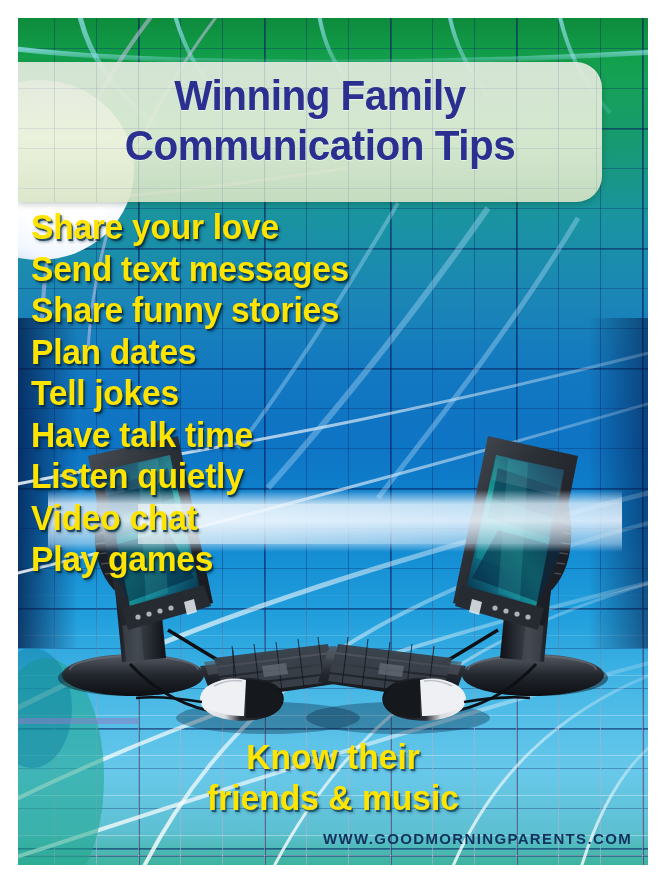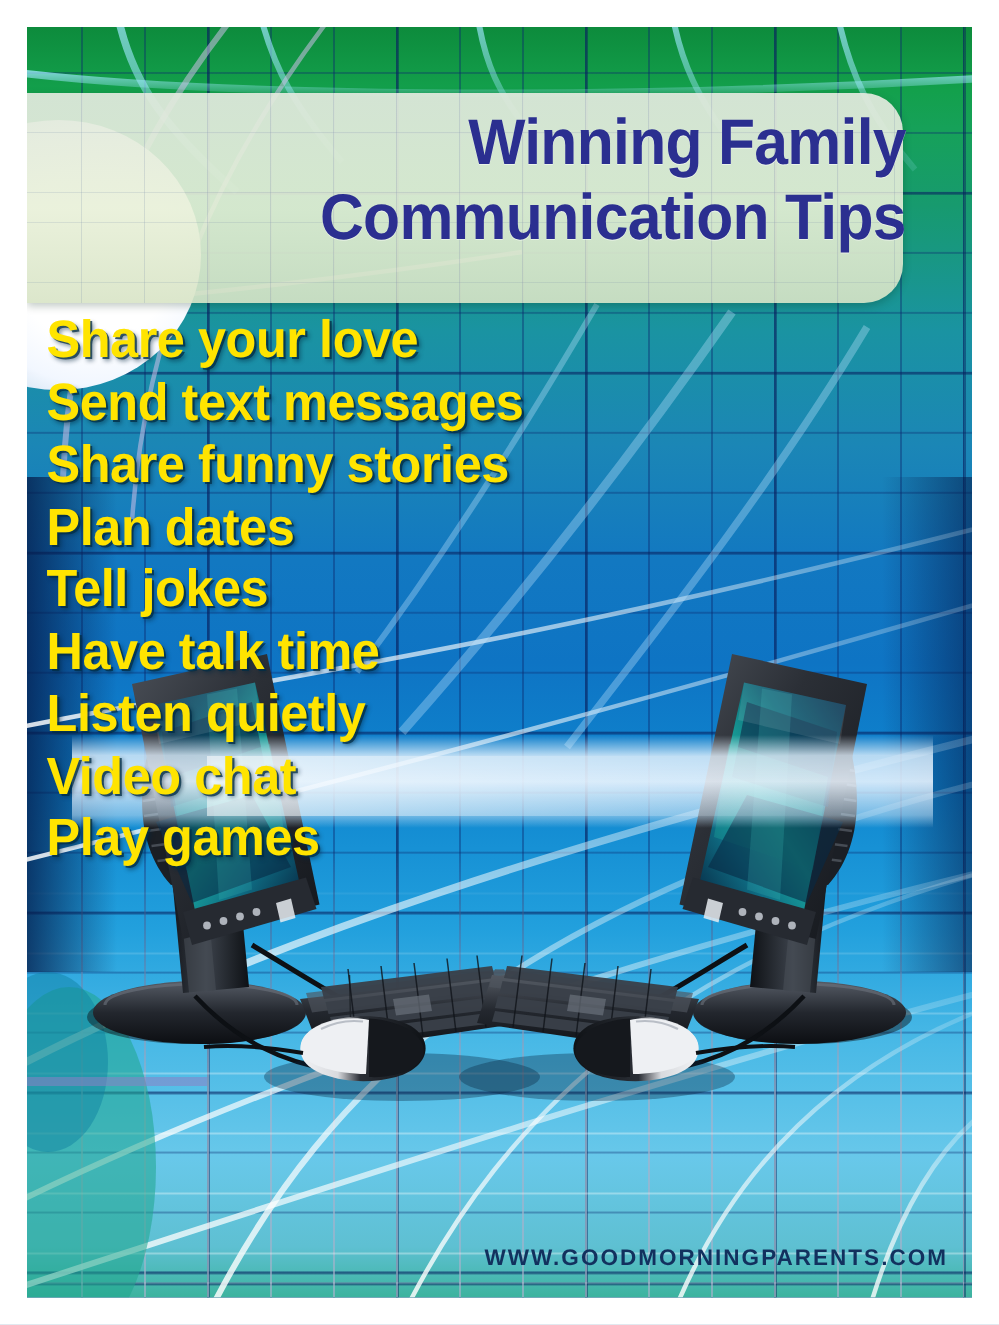--- a/index.html
+++ b/index.html
@@ -62,21 +62,21 @@
     border-top-right-radius:26px;border-bottom-right-radius:26px;
     background:linear-gradient(to bottom, rgba(226,233,222,.93), rgba(232,240,216,.90) 55%, rgba(216,228,198,.90));
     box-shadow:0 2px 6px rgba(0,40,20,.25);}
   .title-panel-grid{position:absolute;inset:0;
     border-top-right-radius:26px;border-bottom-right-radius:26px;
     background-image:
       repeating-linear-gradient(to right, rgba(120,140,170,.22) 0 1px, transparent 1px 42px),
       repeating-linear-gradient(to bottom, rgba(120,140,170,.18) 0 1px, transparent 1px 40px);
     background-position:-6px -44px,0 -54px;}
 
-  .title-text{position:absolute;left:0;top:52px;width:604px;text-align:right;
+  .title-text{position:absolute;left:0;top:52px;width:604px;text-align:center;
     color:#2b2f90;font-weight:bold;font-size:43px;line-height:50px;
     letter-spacing:-0.5px;font-stretch:condensed;
     font-family:"Liberation Sans","DejaVu Sans",sans-serif;
     text-shadow:0 1px 0 rgba(255,255,255,.5);}
   .title-text .tl{display:block;transform:scaleX(.94);}
 
   
   .tips{position:absolute;left:0;top:188px;width:651px;text-align:left;}
   .tip{display:block;color:#ffe400;font-weight:bold;font-size:35px;line-height:41.5px;
        letter-spacing:-0.3px;
@@ -382,17 +382,21 @@
       <span class="tip">Send text messages</span>
       <span class="tip">Share funny stories</span>
       <span class="tip">Plan dates</span>
       <span class="tip">Tell jokes</span>
       <span class="tip">Have talk time</span>
       <span class="tip">Listen quietly</span>
       <span class="tip">Video chat</span>
       <span class="tip">Play games</span>
     </div>
 
+    <div class="tagline">
+      <span>Know their</span>
+      <span>friends &amp; music</span>
+    </div>
 
     <div class="url">WWW.GOODMORNINGPARENTS.COM</div>
 
   </div>
 </div>
 
 </body></html>

